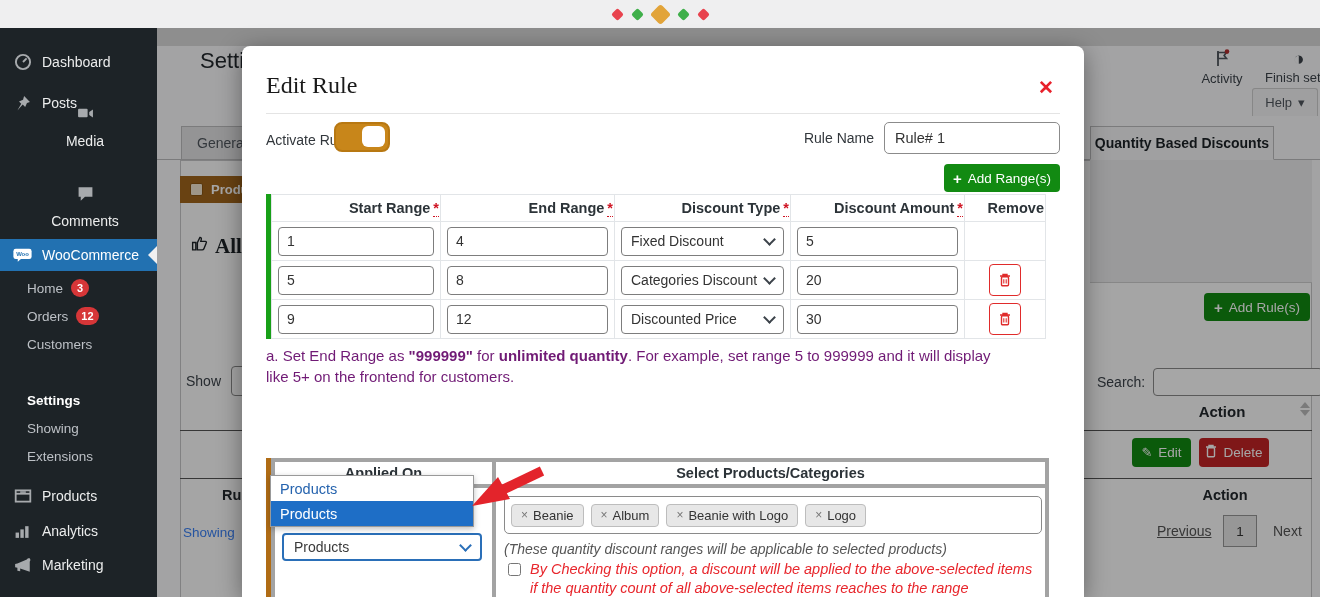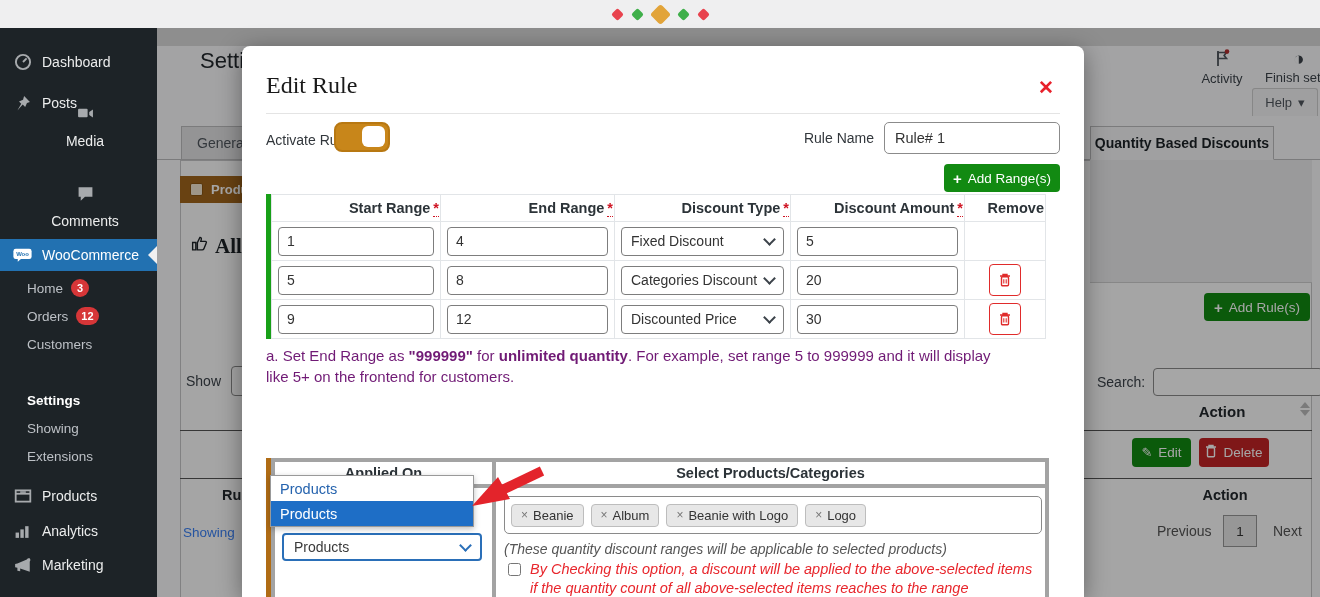--- a/index.html
+++ b/index.html
@@ -331,21 +331,21 @@
             <path d="M1 3h10M4 3V1.5h4V3" stroke="#fff" stroke-width="1.4" fill="none"></path>
             <rect x="2.5" y="3.8" width="7" height="9" rx="1" fill="none" stroke="#fff" stroke-width="1.4"></rect>
           </svg>
       </span>
       <span>Delete</span>
     </div>
 
     <div class="tfootRule">Rule Name</div>
     <div class="tfootAction">Action</div>
 
-    <div class="pag" style="left:1000px;">Previous</div>
+    <div class="pag" style="left:1000px;text-decoration:underline;">Previous</div>
     <div class="pagbox">1</div>
     <div class="pag" style="left:1116px;">Next</div>
     <div class="showing">Showing</div>
   </div>
 
   <div class="overlay"></div>
 
   <div class="modal">
     <div class="m-title">Edit Rule</div>
     <div class="m-close">✕</div>

